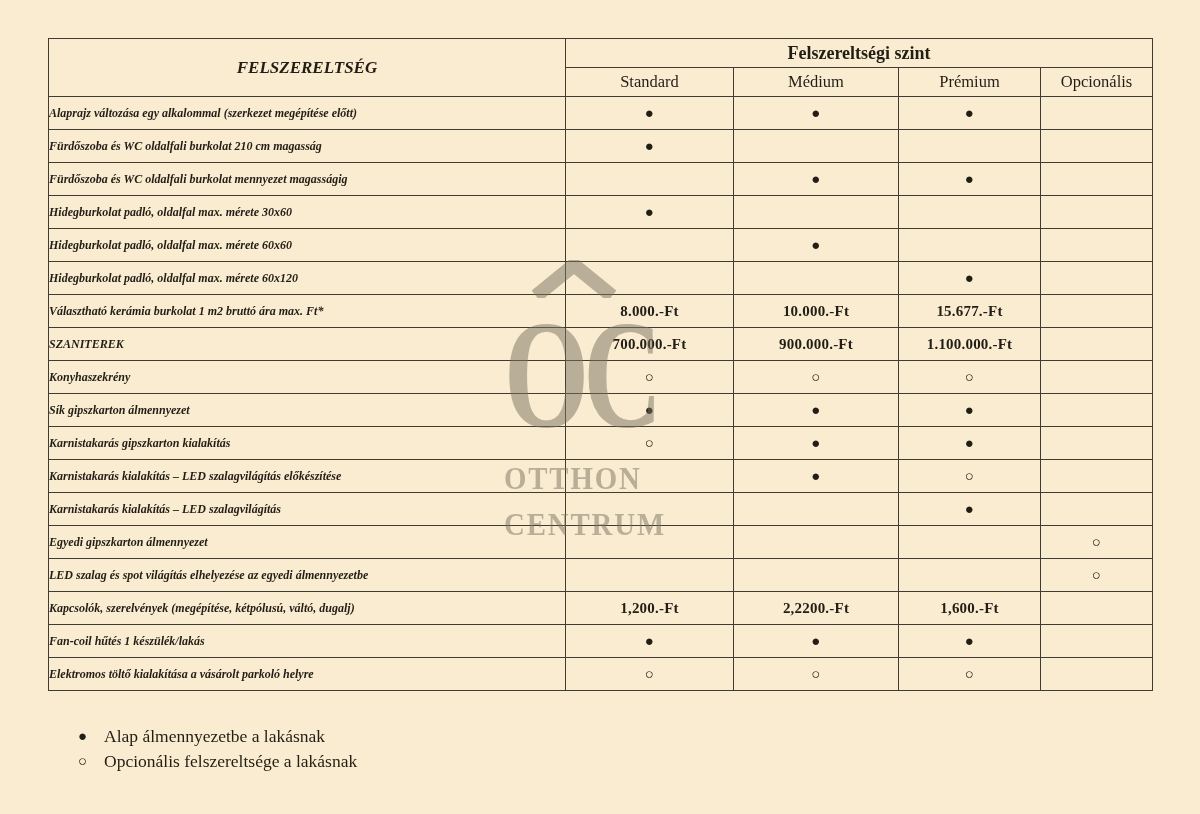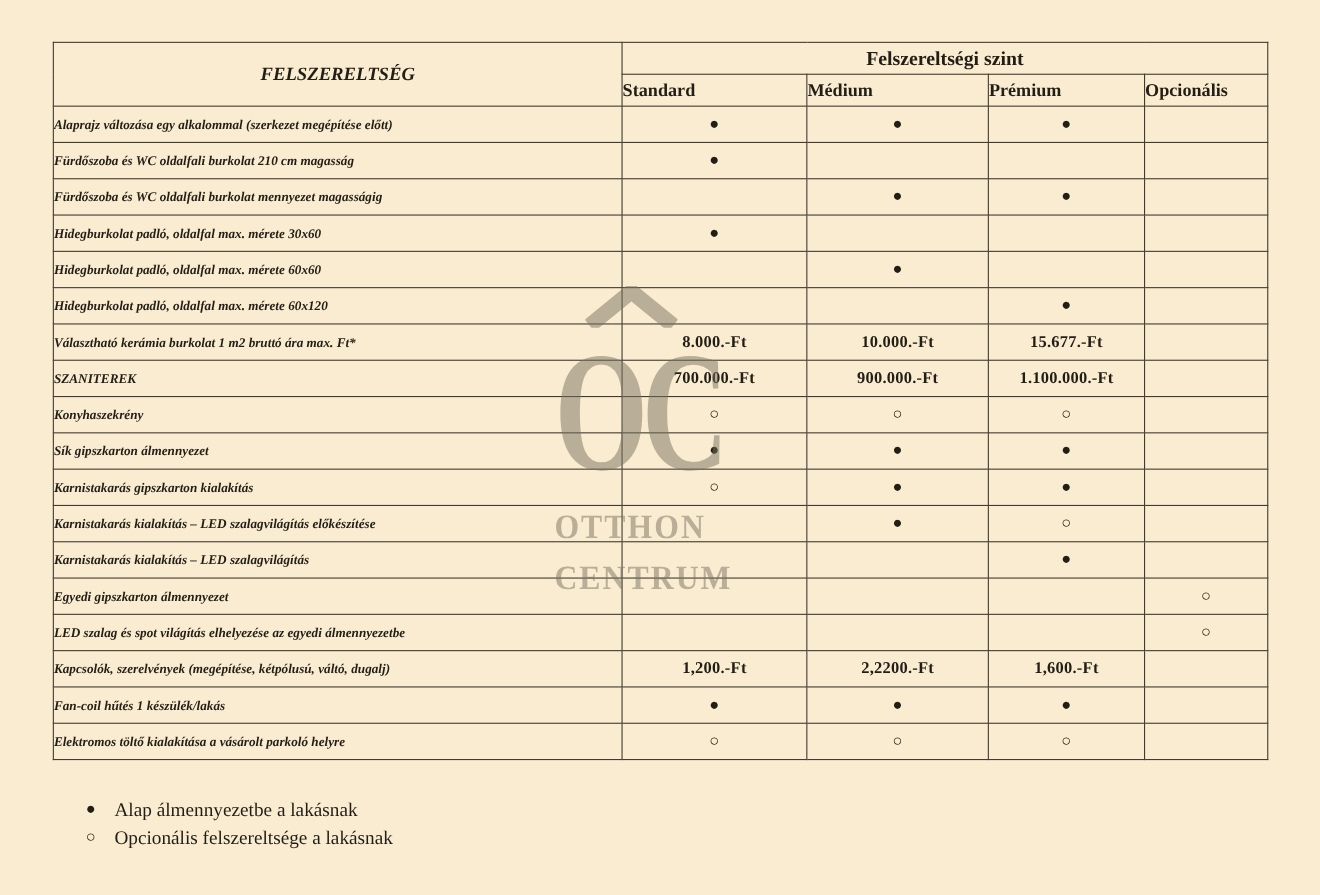--- a/index.html
+++ b/index.html
@@ -26,21 +26,21 @@
   }
   th.corner{
     font-style:italic;font-weight:bold;
     font-size:17px;text-align:center;font-family:Liberation Serif, serif;
   }
   th.group{
     font-weight:bold;font-size:18px;text-align:center;
     height:28px;
   }
   th.level{
-    font-weight:bold;font-size:16.5px;text-align:left;
+    font-weight:normal;font-size:16.5px;text-align:center;
     height:28px;
   }
   td.lbl{
     font-weight:bold;font-style:italic;
     font-size:12px;
     text-align:left;
     padding-left:9px;
     height:32px;
   }
   td.val{

